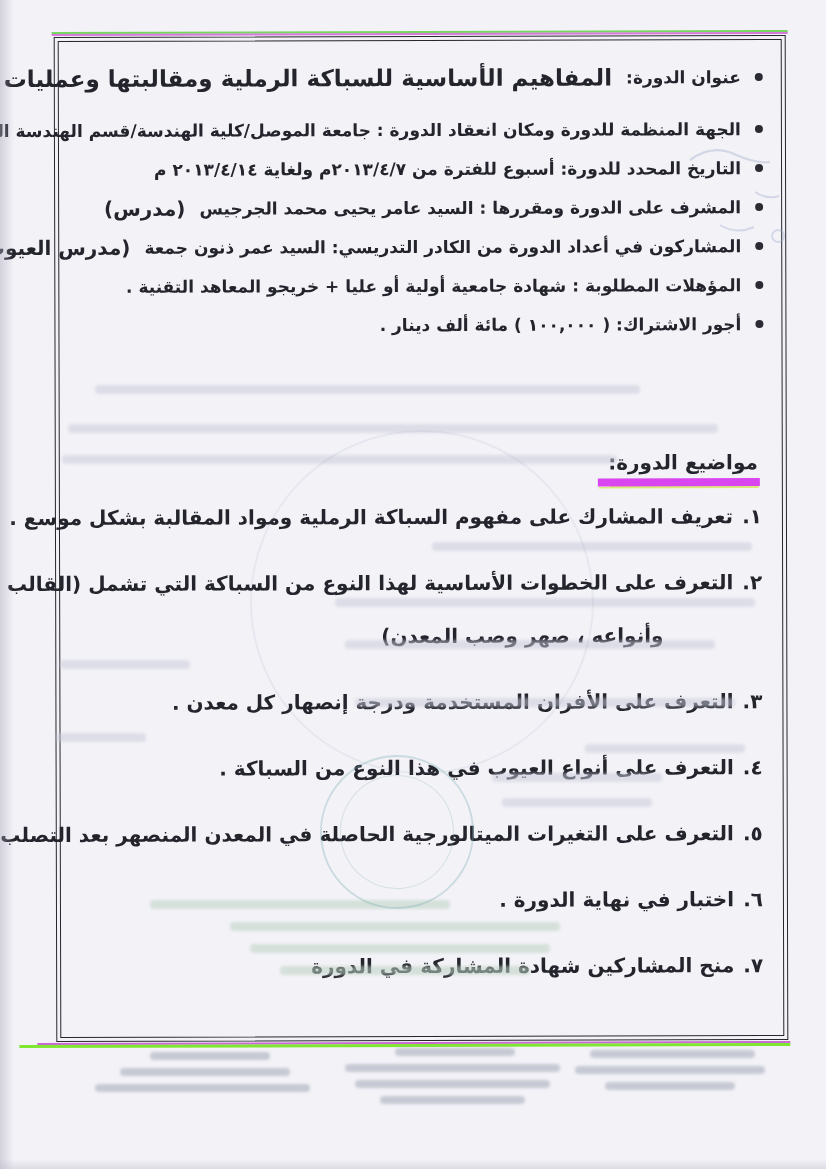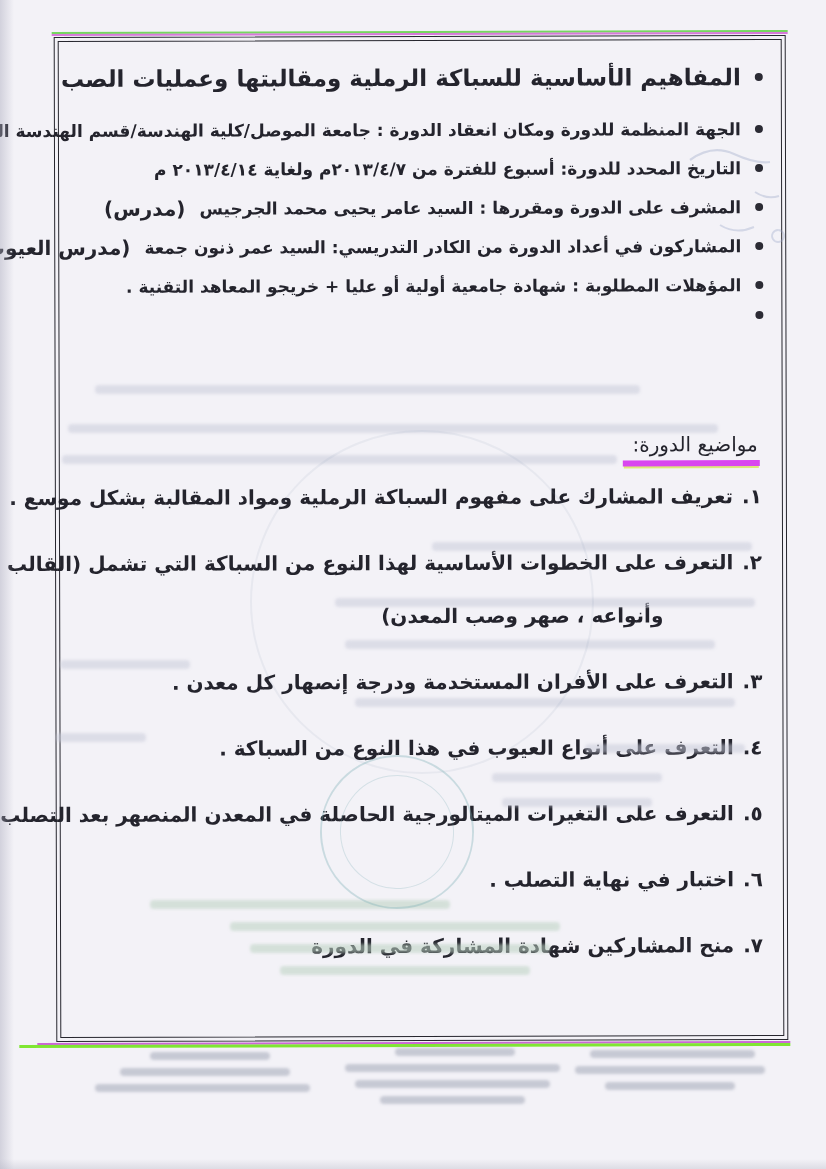--- a/index.html
+++ b/index.html
@@ -49,23 +49,23 @@
     margin-bottom:13px;line-height:26px;white-space:nowrap;
   }
   ul.info li.title-row{margin-bottom:22px;line-height:34px;}
   .dot{flex:0 0 auto;width:8px;height:8px;border-radius:50%;background:#2b2b34;}
   .title-row .label{font-size:17px;}
   .title-row .big-title{font-size:23px;letter-spacing:-.2px;}
   .paren{font-size:20px;font-weight:bold;}
 
   .topics-heading{margin:112px 4px 0 0;}
   .topics-heading span{
-    display:inline-block;font-size:20px;font-weight:normal;line-height:26px;
+    display:inline-block;font-size:20px;font-weight:bold;line-height:26px;
     padding:0 2px 3px 10px;
-    border-bottom:6px solid #d946ef;
+    border-bottom:8px solid #d946ef;
     box-shadow:0 3px 0 -1px #dcea7a;
   }
   ol.topics{margin:16px 2px 0 0;padding:0;list-style:none;}
   ol.topics li{
     display:flex;gap:9px;
     font-size:20px;font-weight:bold;line-height:29px;
     margin-bottom:37px;white-space:nowrap;
   }
   ol.topics .num{flex:0 0 auto;}
   ol.topics .line2{display:block;padding-right:70px;margin-top:24px;}
@@ -139,20 +139,21 @@
     <span class="chroma top-magenta"></span>
     <span class="chroma bot-magenta"></span>
     <span class="chroma bot-green"></span>
     <div class="frame-inner"></div>
 
     <div class="content">
 
       <ul class="info">
         <li class="title-row">
           <span class="dot"></span>
+          <span class="label">عنوان الدورة:</span>
           <span class="big-title">المفاهيم الأساسية للسباكة الرملية ومقالبتها وعمليات الصب</span>
         </li>
         <li>
           <span class="dot"></span>
           <span>الجهة المنظمة للدورة ومكان انعقاد الدورة : جامعة الموصل/كلية الهندسة/قسم الهندسة الميكانيكية.</span>
         </li>
         <li>
           <span class="dot"></span>
           <span>التاريخ المحدد للدورة: أسبوع للفترة من ٢٠١٣/٤/٧م ولغاية ٢٠١٣/٤/١٤ م</span>
         </li>
@@ -165,20 +166,21 @@
           <span class="dot"></span>
           <span>المشاركون في أعداد الدورة من الكادر التدريسي: السيد عمر ذنون جمعة</span>
           <span class="paren">(مدرس العيوب)</span>
         </li>
         <li>
           <span class="dot"></span>
           <span>المؤهلات المطلوبة : شهادة جامعية أولية أو عليا + خريجو المعاهد التقنية .</span>
         </li>
         <li>
           <span class="dot"></span>
+          <span>أجور الاشتراك: ( ١٠٠,٠٠٠ ) مائة ألف دينار .</span>
         </li>
       </ul>
 
       <div class="topics-heading">
         <span>مواضيع الدورة:</span>
       </div>
 
       <ol class="topics">
         <li>
           <span class="num">١.</span>
@@ -195,21 +197,21 @@
         <li>
           <span class="num">٤.</span>
           <span>التعرف على أنواع العيوب في هذا النوع من السباكة .</span>
         </li>
         <li>
           <span class="num">٥.</span>
           <span>التعرف على التغيرات الميتالورجية الحاصلة في المعدن المنصهر بعد التصلب .</span>
         </li>
         <li>
           <span class="num">٦.</span>
-          <span>اختبار في نهاية التصلب .</span>
+          <span>اختبار في نهاية الدورة .</span>
         </li>
         <li>
           <span class="num">٧.</span>
           <span>منح المشاركين شهادة المشاركة في الدورة</span>
         </li>
       </ol>
 
     </div>
   </div>
 

